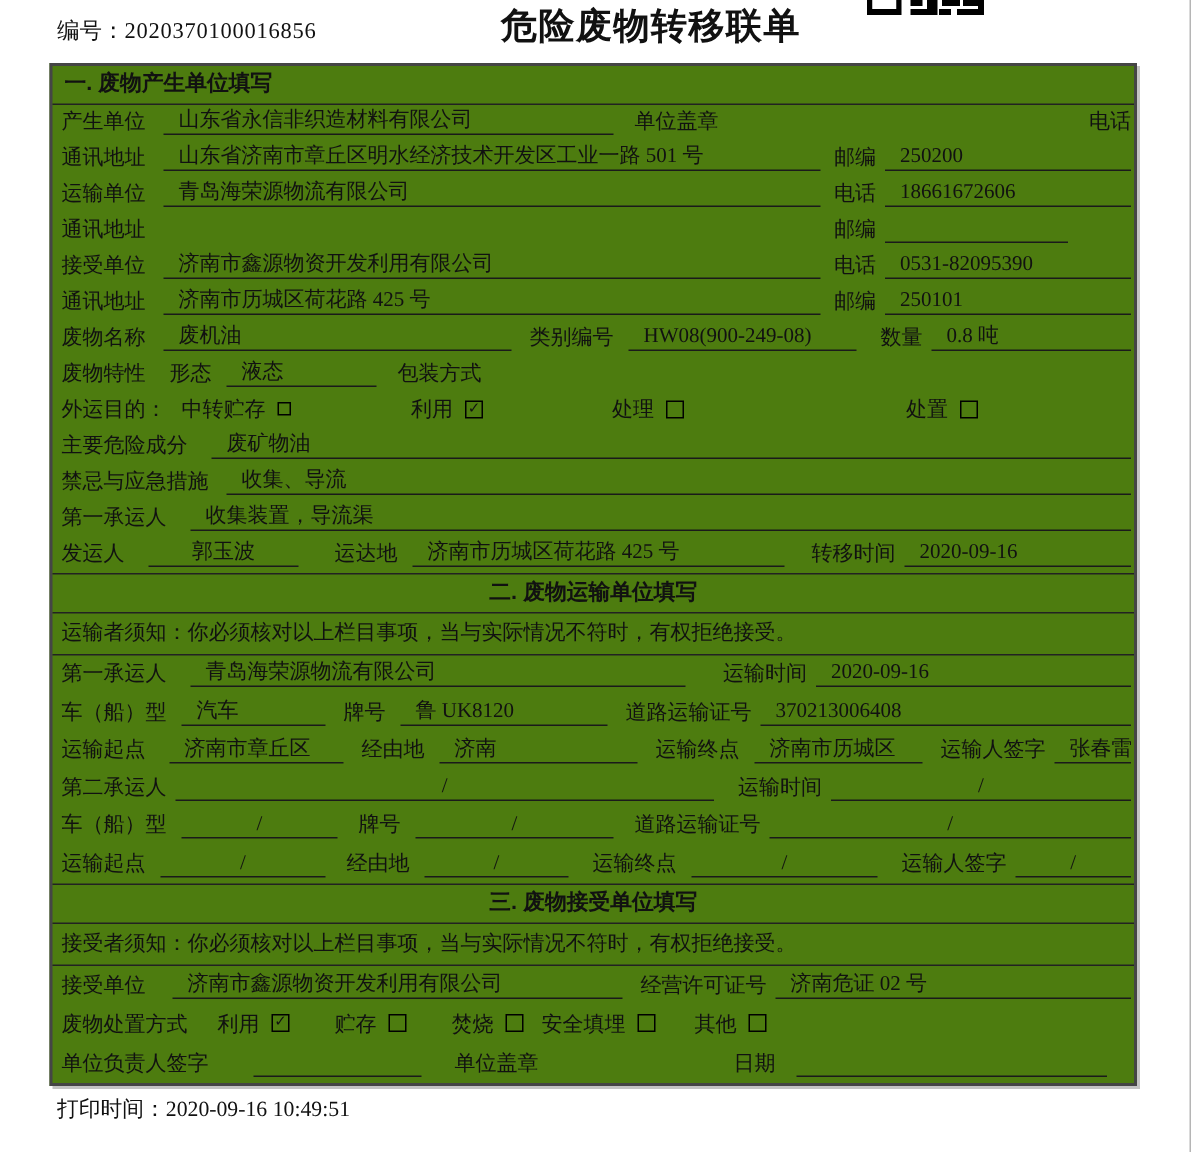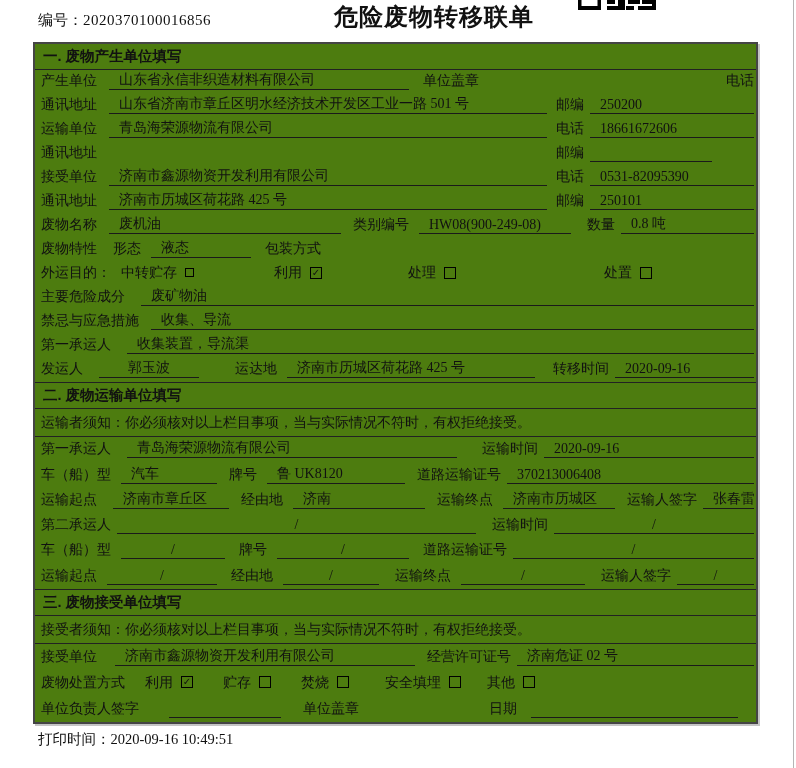--- a/index.html
+++ b/index.html
@@ -32,21 +32,21 @@
     box-shadow: 2px 2px 0 0 #c4c4c4;
     background: #4d7c0f;
   }
   .sec-head {
     font-family: "Liberation Sans", "DejaVu Sans", sans-serif;
     font-weight: bold; font-size: 14.5px;
     padding: 3px 8px 4px 8px; line-height: 18px;
     border-bottom: 1px solid #222;
     white-space: nowrap;
   }
-  .sec-head.bt { border-top: 1px solid #222; }
+  .sec-head.bt { border-top: 1px solid #222; text-align: center; }
   .notice {
     padding: 5px 8px 4px 6px; line-height: 18px;
     border-bottom: 1px solid #222; white-space: nowrap;
   }
   .row {
     display: flex; align-items: flex-end;
     padding: 0 2px 4px 6px; white-space: nowrap;
   }
   .s1 .row { height: 24px; }
   .s2 .row { height: 25.3px; }
@@ -70,22 +70,22 @@
   
   .w96{width:96px}.w100{width:100px}.w104{width:104px}.w110{width:110px}
   .w112{width:112px}.w116{width:116px}.w120{width:120px}.w122{width:122px}
   .w124{width:124px}.w132{width:132px}.w138{width:138px}.w152{width:152px}
   .w164{width:164px}.w168{width:168px}.w180{width:180px}.w200{width:200px}
   .w210{width:210px}.w232{width:232px}.w248{width:248px}.w300{width:300px}
   .w330{width:330px}.w438{width:438px}
   
   .ml10{margin-left:10px}.ml12{margin-left:12px}.ml14{margin-left:14px}
   .ml16{margin-left:16px}.ml18{margin-left:18px}.ml20{margin-left:20px}
-  .ml22{margin-left:22px}.ml26{margin-left:26px}.ml28{margin-left:36px}
-  .ml30{margin-left:30px}.ml36{margin-left:36px}.ml80{margin-left:80px}
+  .ml22{margin-left:22px}.ml26{margin-left:26px}.ml28{margin-left:12px}
+  .ml30{margin-left:30px}.ml36{margin-left:24px}.ml80{margin-left:80px}
   .ml86{margin-left:86px}.ml130{margin-left:130px}.ml148{margin-left:148px}
   .mr16{margin-right:16px}.mr42{margin-right:42px}
   .print-time { margin: 6px 0 0 38px; font-size: 14.5px; white-space: nowrap; }
 </style>
 </head>
 <body>
 
 <div class="page-edge"></div>
 
 <div class="doc-header">

